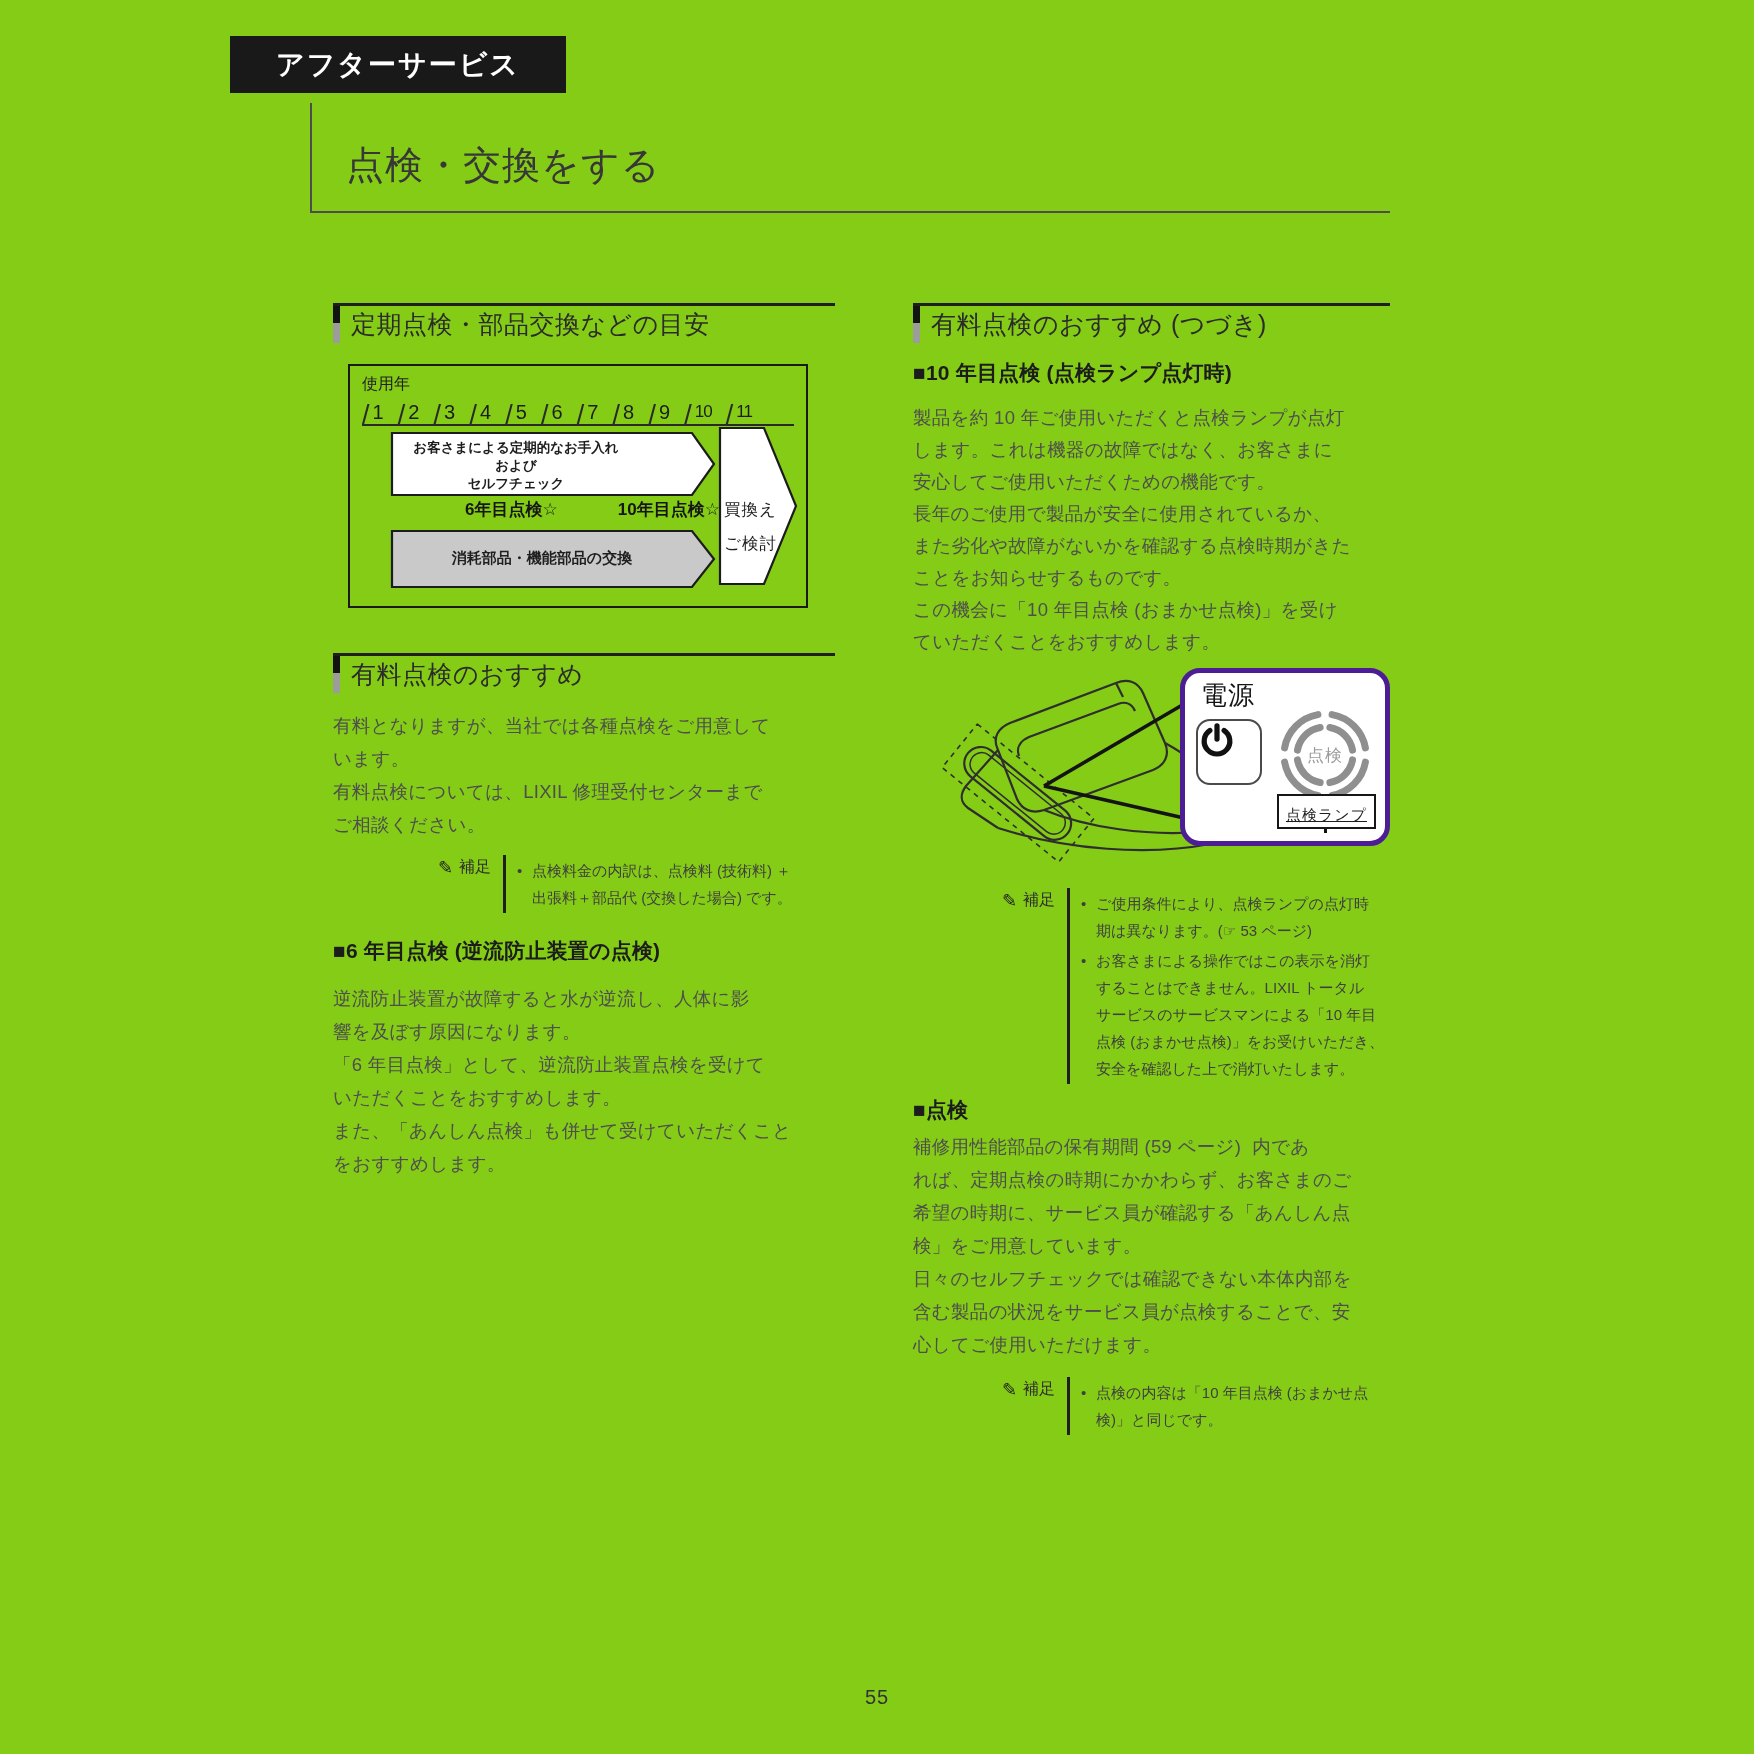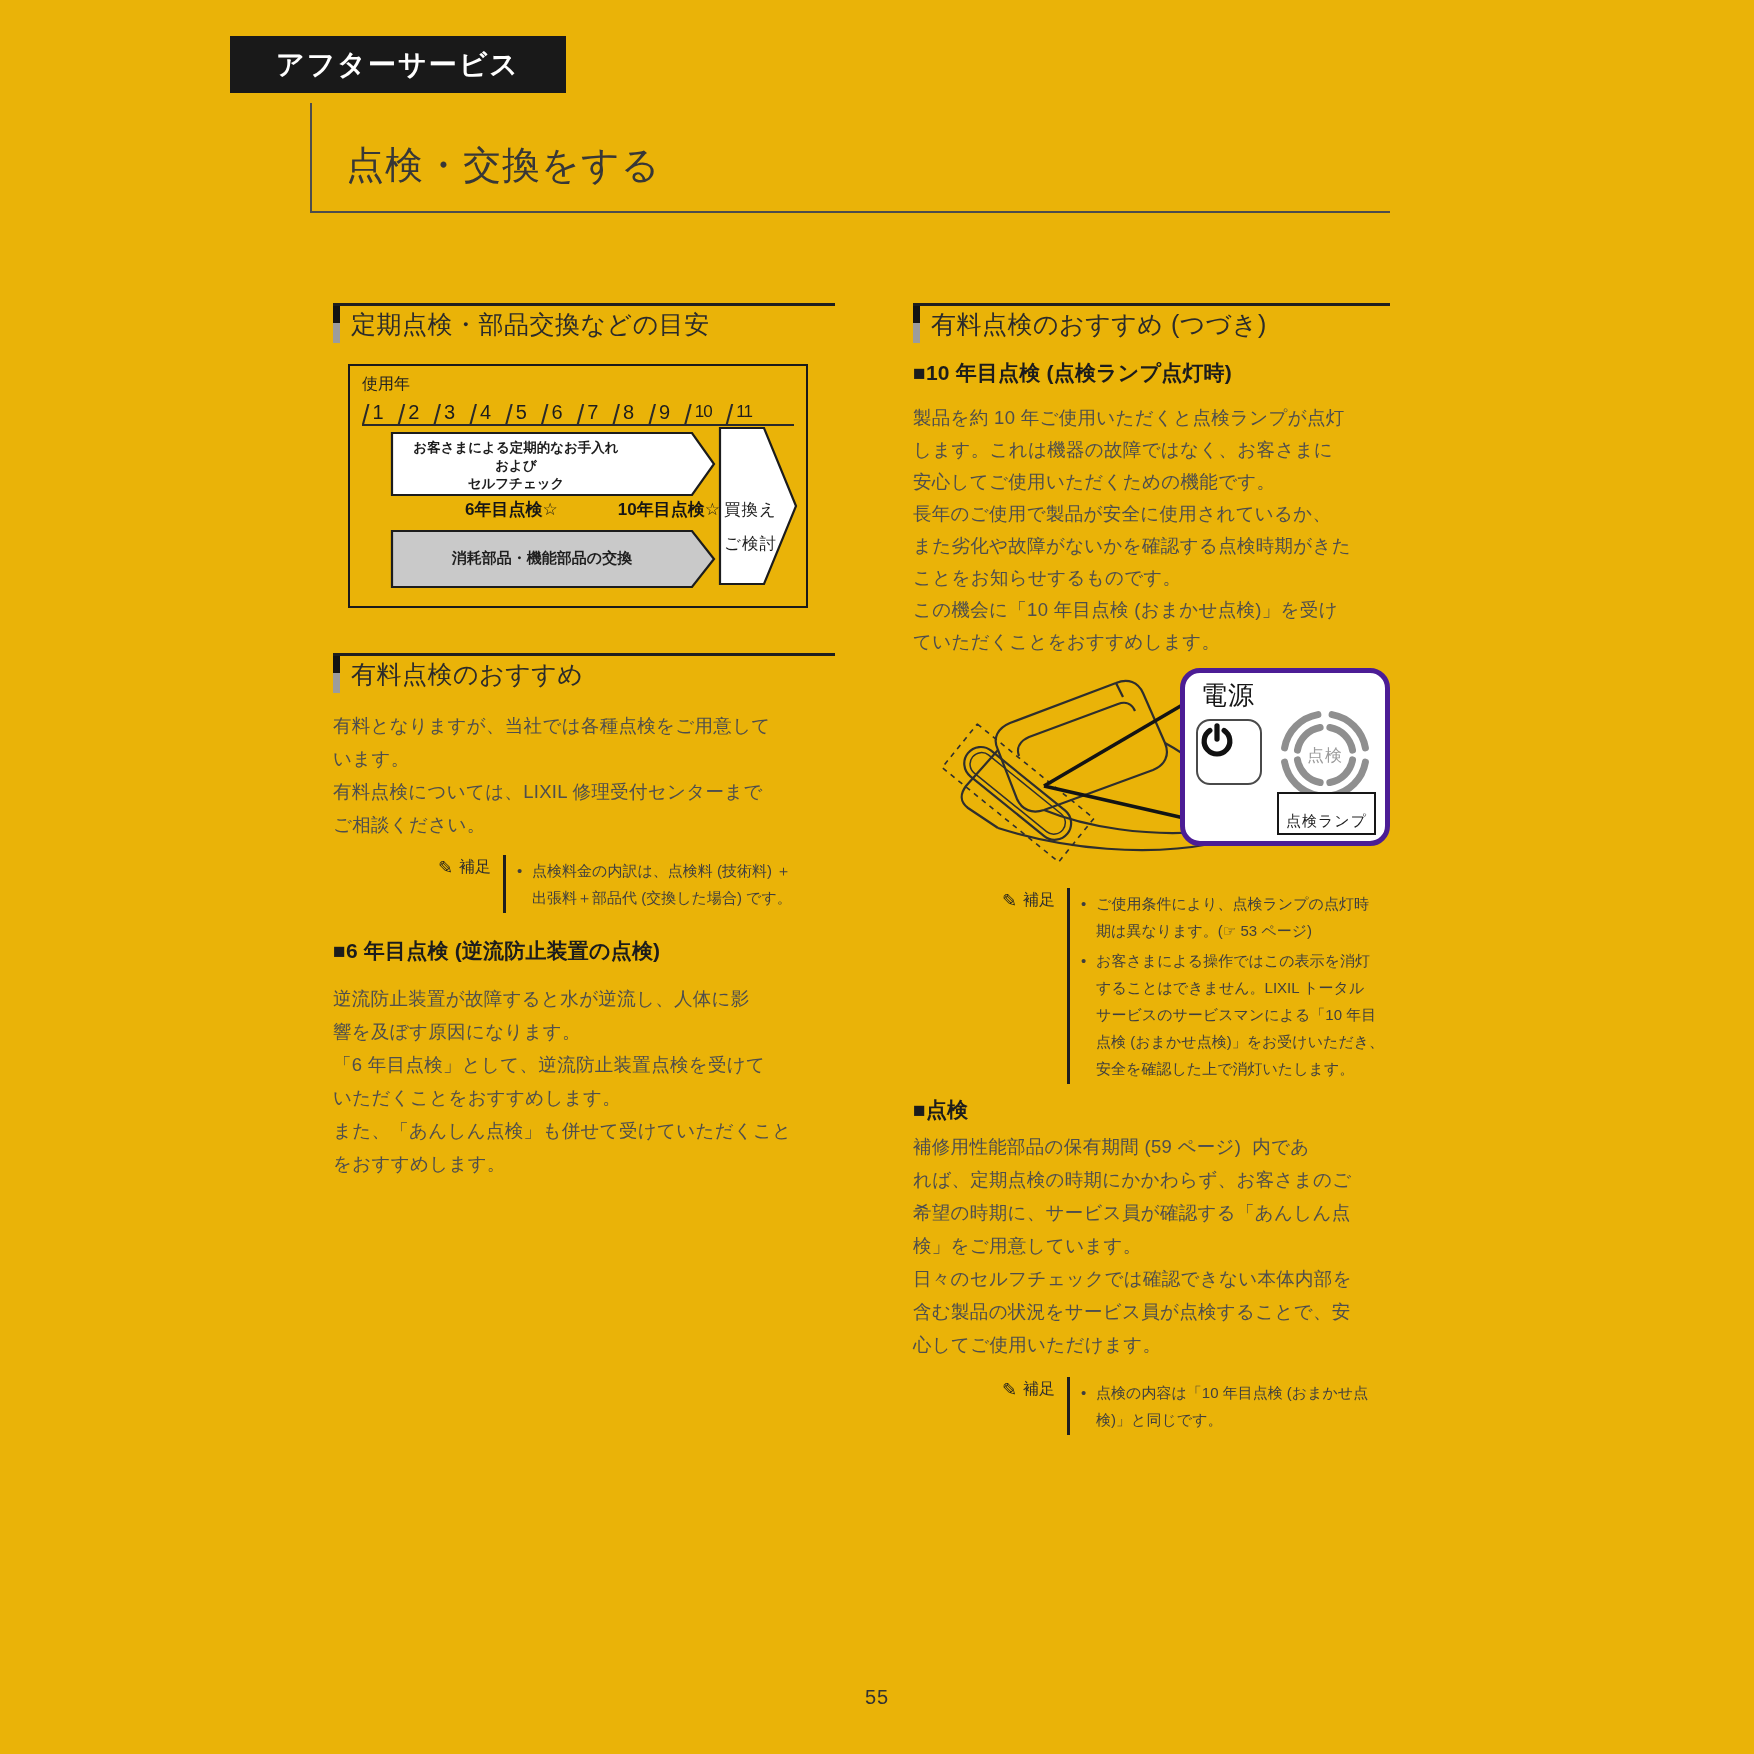--- a/index.html
+++ b/index.html
@@ -1,17 +1,17 @@
 <!DOCTYPE html>
 <html><head>
 <meta charset="utf-8">
 <style>
   html,body{margin:0;padding:0;background:#e9e9e9;}
   .page{
-    position:relative;width:1754px;height:1754px;background:#eab308;
+    position:relative;width:1754px;height:1754px;background:#84cc16;
     font-family:"Liberation Sans","DejaVu Sans",sans-serif;color:#1a1a1a;overflow:hidden;
   }
   
   .tag{
     position:absolute;left:230px;top:36px;width:336px;height:57px;background:#191919;
     display:flex;align-items:center;justify-content:center;
     color:#ffffff;font-size:28px;font-weight:bold;letter-spacing:2px;
   }
   
   .title-block{
@@ -68,22 +68,22 @@
   .illus svg{position:absolute;left:0;top:0;}
   .panel{position:absolute;left:332px;top:2px;width:200px;height:168px;background:#ffffff;
     border:5px solid #4c1d95;border-radius:20px;}
   .power-label{position:absolute;left:16px;top:5px;font-size:26px;color:#141414;font-weight:500;letter-spacing:1px;}
   .power-btn{position:absolute;left:11px;top:46px;width:62px;height:62px;border:2px solid #4a4a4a;border-radius:14px;
     display:flex;align-items:center;justify-content:center;background:#fff;}
   .lamp{position:absolute;right:4px;top:26px;width:112px;height:112px;font-family:Liberation Serif, serif;}
   .lamp-label{position:absolute;left:0;top:0;width:112px;height:112px;display:flex;align-items:center;justify-content:center;
     font-size:17px;color:#9b9b9b;letter-spacing:1px;}
   .lamp-line{position:absolute;left:55px;top:100px;width:2.5px;height:34px;background:#111;}
-  .lamp-caption{position:absolute;right:9px;bottom:6px;border:2px solid #161616;background:#fff;
-    font-size:15px;color:#1d1d1d;padding:18px 7px 2px 7px;letter-spacing:1px;white-space:nowrap;}
+  .lamp-caption{position:absolute;right:9px;bottom:12px;border:2px solid #161616;background:#fff;
+    font-size:15px;color:#1d1d1d;padding:10px 7px 2px 7px;letter-spacing:1px;white-space:nowrap;text-decoration:underline;}
 
   .m-t14{margin-top:14px;} .m-t15{margin-top:15px;} .m-t16{margin-top:16px;}
   .m-t17{margin-top:17px;} .m-t20{margin-top:20px;} .m-t24{margin-top:24px;}
   .m-t45{margin-top:45px;} .m-t12{margin-top:12px;} .m-t6{margin-top:6px;}
   .lh32{line-height:32px;}
 
   .page-num{position:absolute;left:0;top:1686px;width:1754px;text-align:center;
     font-size:20px;color:#333;letter-spacing:1px;}
 </style>
 </head>

